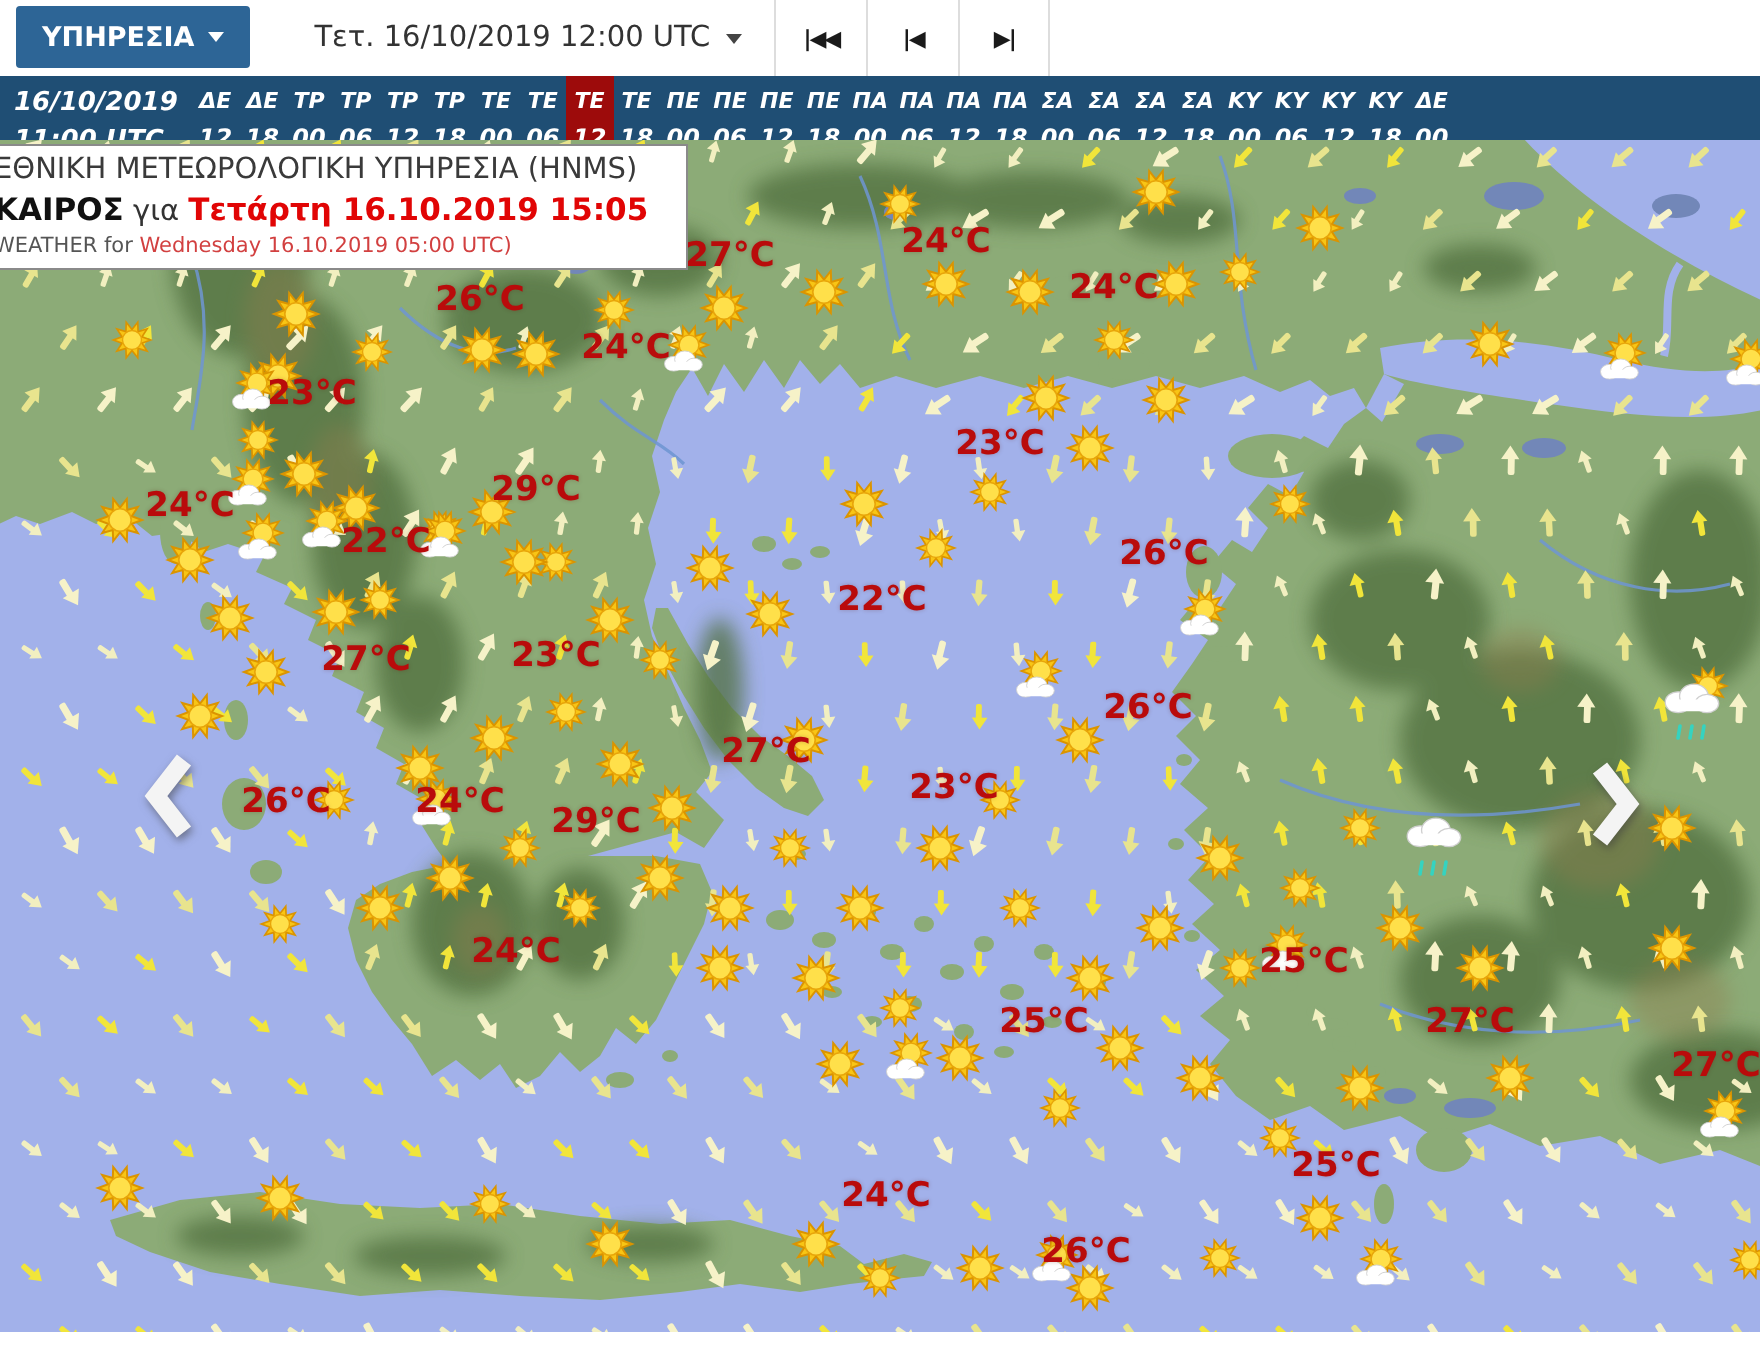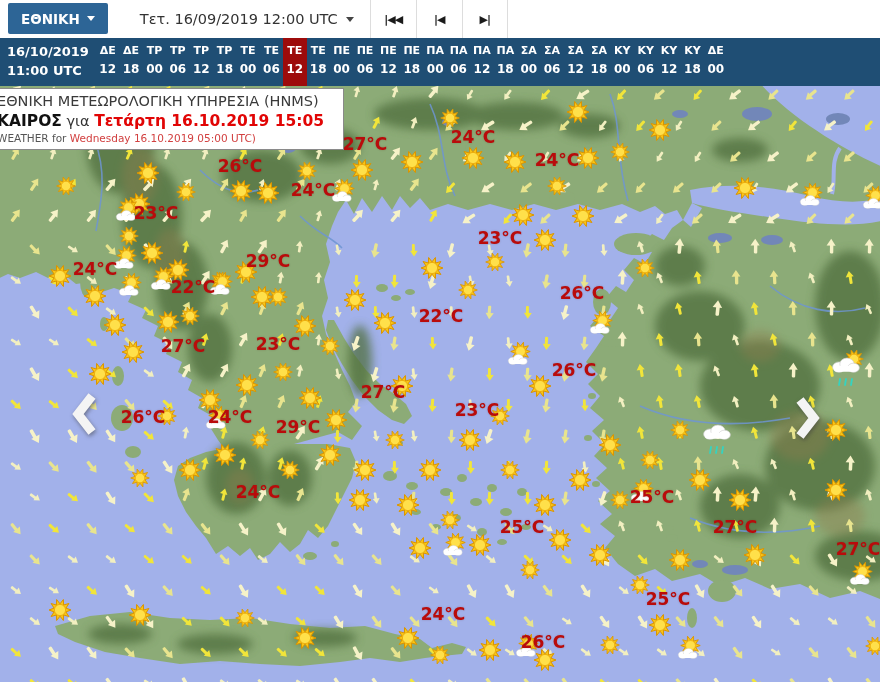--- a/index.html
+++ b/index.html
@@ -15,21 +15,21 @@
   .caret{width:0;height:0;border-left:4.5px solid transparent;border-right:4.5px solid transparent;
     border-top:5px solid #fff;display:inline-block;}
   .caret.dark{border-top-color:#444;}
   .dt-btn{margin-left:16px;padding:0 16px;display:flex;align-items:center;gap:8px;color:#333;
     font-size:14.5px;cursor:pointer;}
   .nav-btn{width:46px;display:flex;align-items:center;justify-content:center;border-left:1px solid #ddd;
     color:#1a1a1a;font-size:11px;font-weight:bold;letter-spacing:-1px;cursor:pointer;background:#fff;}
   .nav-btn:last-child{border-right:1px solid #ddd;}
 
   
-  .timeline{height:48px;background:#1f4e74;display:flex;border-bottom:0;}
+  .timeline{height:32px;background:#1f4e74;display:flex;border-bottom:0;font-style:italic;}
   .tl-label{width:96px;padding:4px 0 0 7px;color:#fff;font-weight:bold;font-size:13px;line-height:19px;flex:none;}
   .tl-cols{display:flex;align-items:stretch;}
   .tl-col{width:23.4px;flex:none;text-align:center;color:#fff;font-weight:bold;padding-top:4px;cursor:pointer;}
   .tl-col .day{display:block;font-size:11px;line-height:18px;}
   .tl-col .hr{display:block;font-size:12px;line-height:19px;}
   .tl-col.sel{background:#9d0b0b;}
 
   
   .map{position:relative;width:880px;height:596px;overflow:hidden;background:#a2b1ea;
     border-top:0;}
@@ -64,25 +64,25 @@
   .ib-l3{font-size:10.5px;line-height:14px;color:#555;white-space:nowrap;}
   .ib-l3 .red{color:#d24040;}
 </style>
 </head>
 <body>
 
 <div id="app">
 
   <div class="toolbar">
     <button class="region-btn">
-      <span>ΕΘΝΙΚΗ</span>
+      <span>ΥΠΗΡΕΣΙΑ</span>
       <span class="caret"></span>
     </button>
     <div class="dt-btn">
-      <span>Τετ. 16/09/2019 12:00 UTC</span>
+      <span>Τετ. 16/10/2019 12:00 UTC</span>
       <span class="caret dark"></span>
     </div>
     <div class="nav-btn">
       <span>|◀◀</span>
     </div>
     <div class="nav-btn">
       <span>|◀</span>
     </div>
     <div class="nav-btn">
       <span>▶|</span>

